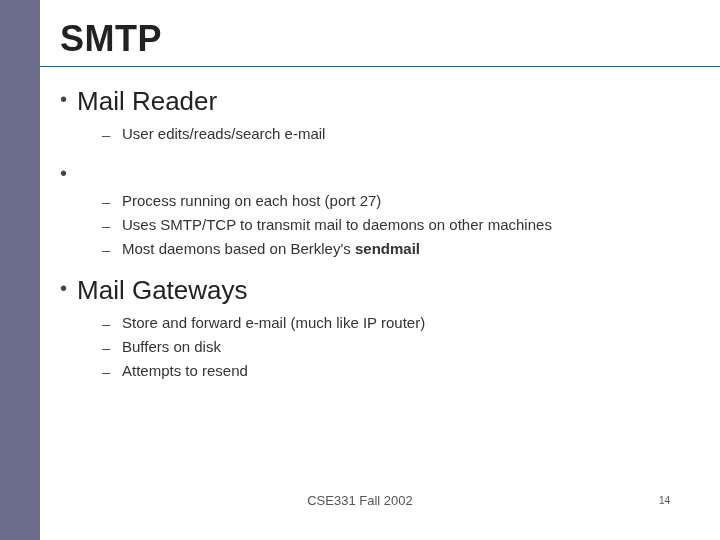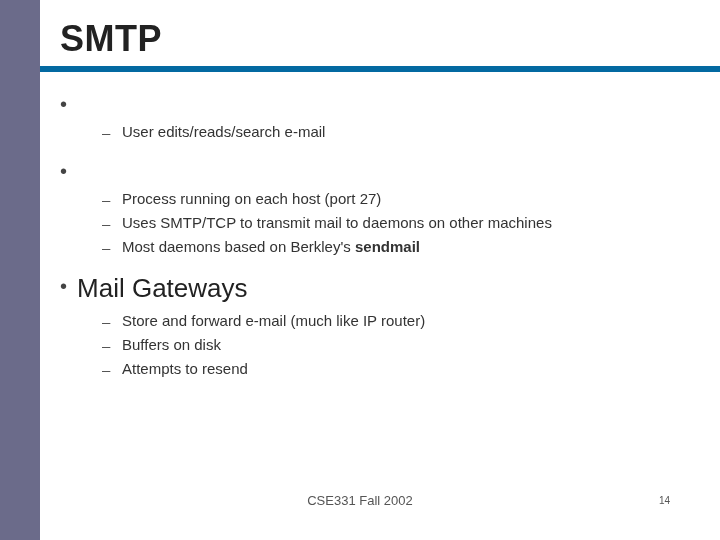--- a/index.html
+++ b/index.html
@@ -20,21 +20,21 @@
     .slide {
       width: 720px;
       height: 540px;
       padding: 0;
       position: relative;
       background: #ffffff;
     }
 
     .title-area {
       padding: 18px 60px 0 60px;
-      border-bottom: 6px solid #0369a1;
+      border-bottom: 1px solid #0369a1;
       padding-bottom: 6px;
       margin-bottom: 18px;
     }
 
     .slide-title {
       font-size: 36px;
       font-weight: bold;
       color: #222222;
       letter-spacing: 0.5px;
     }
@@ -135,20 +135,21 @@
 
   <div class="title-area">
     <h1 class="slide-title">SMTP</h1>
   </div>
 
   <div class="content-area">
 
     <div class="bullet-section">
       <div class="bullet-main">
         <span class="bullet-dot">•</span>
+        <span class="bullet-text-main">Mail Reader</span>
       </div>
       <div class="sub-bullets">
         <div class="sub-bullet">
           <span class="sub-dash">–</span>
           <span class="sub-text">User edits/reads/search e-mail</span>
         </div>
       </div>
     </div>
 
     <div class="bullet-section">

